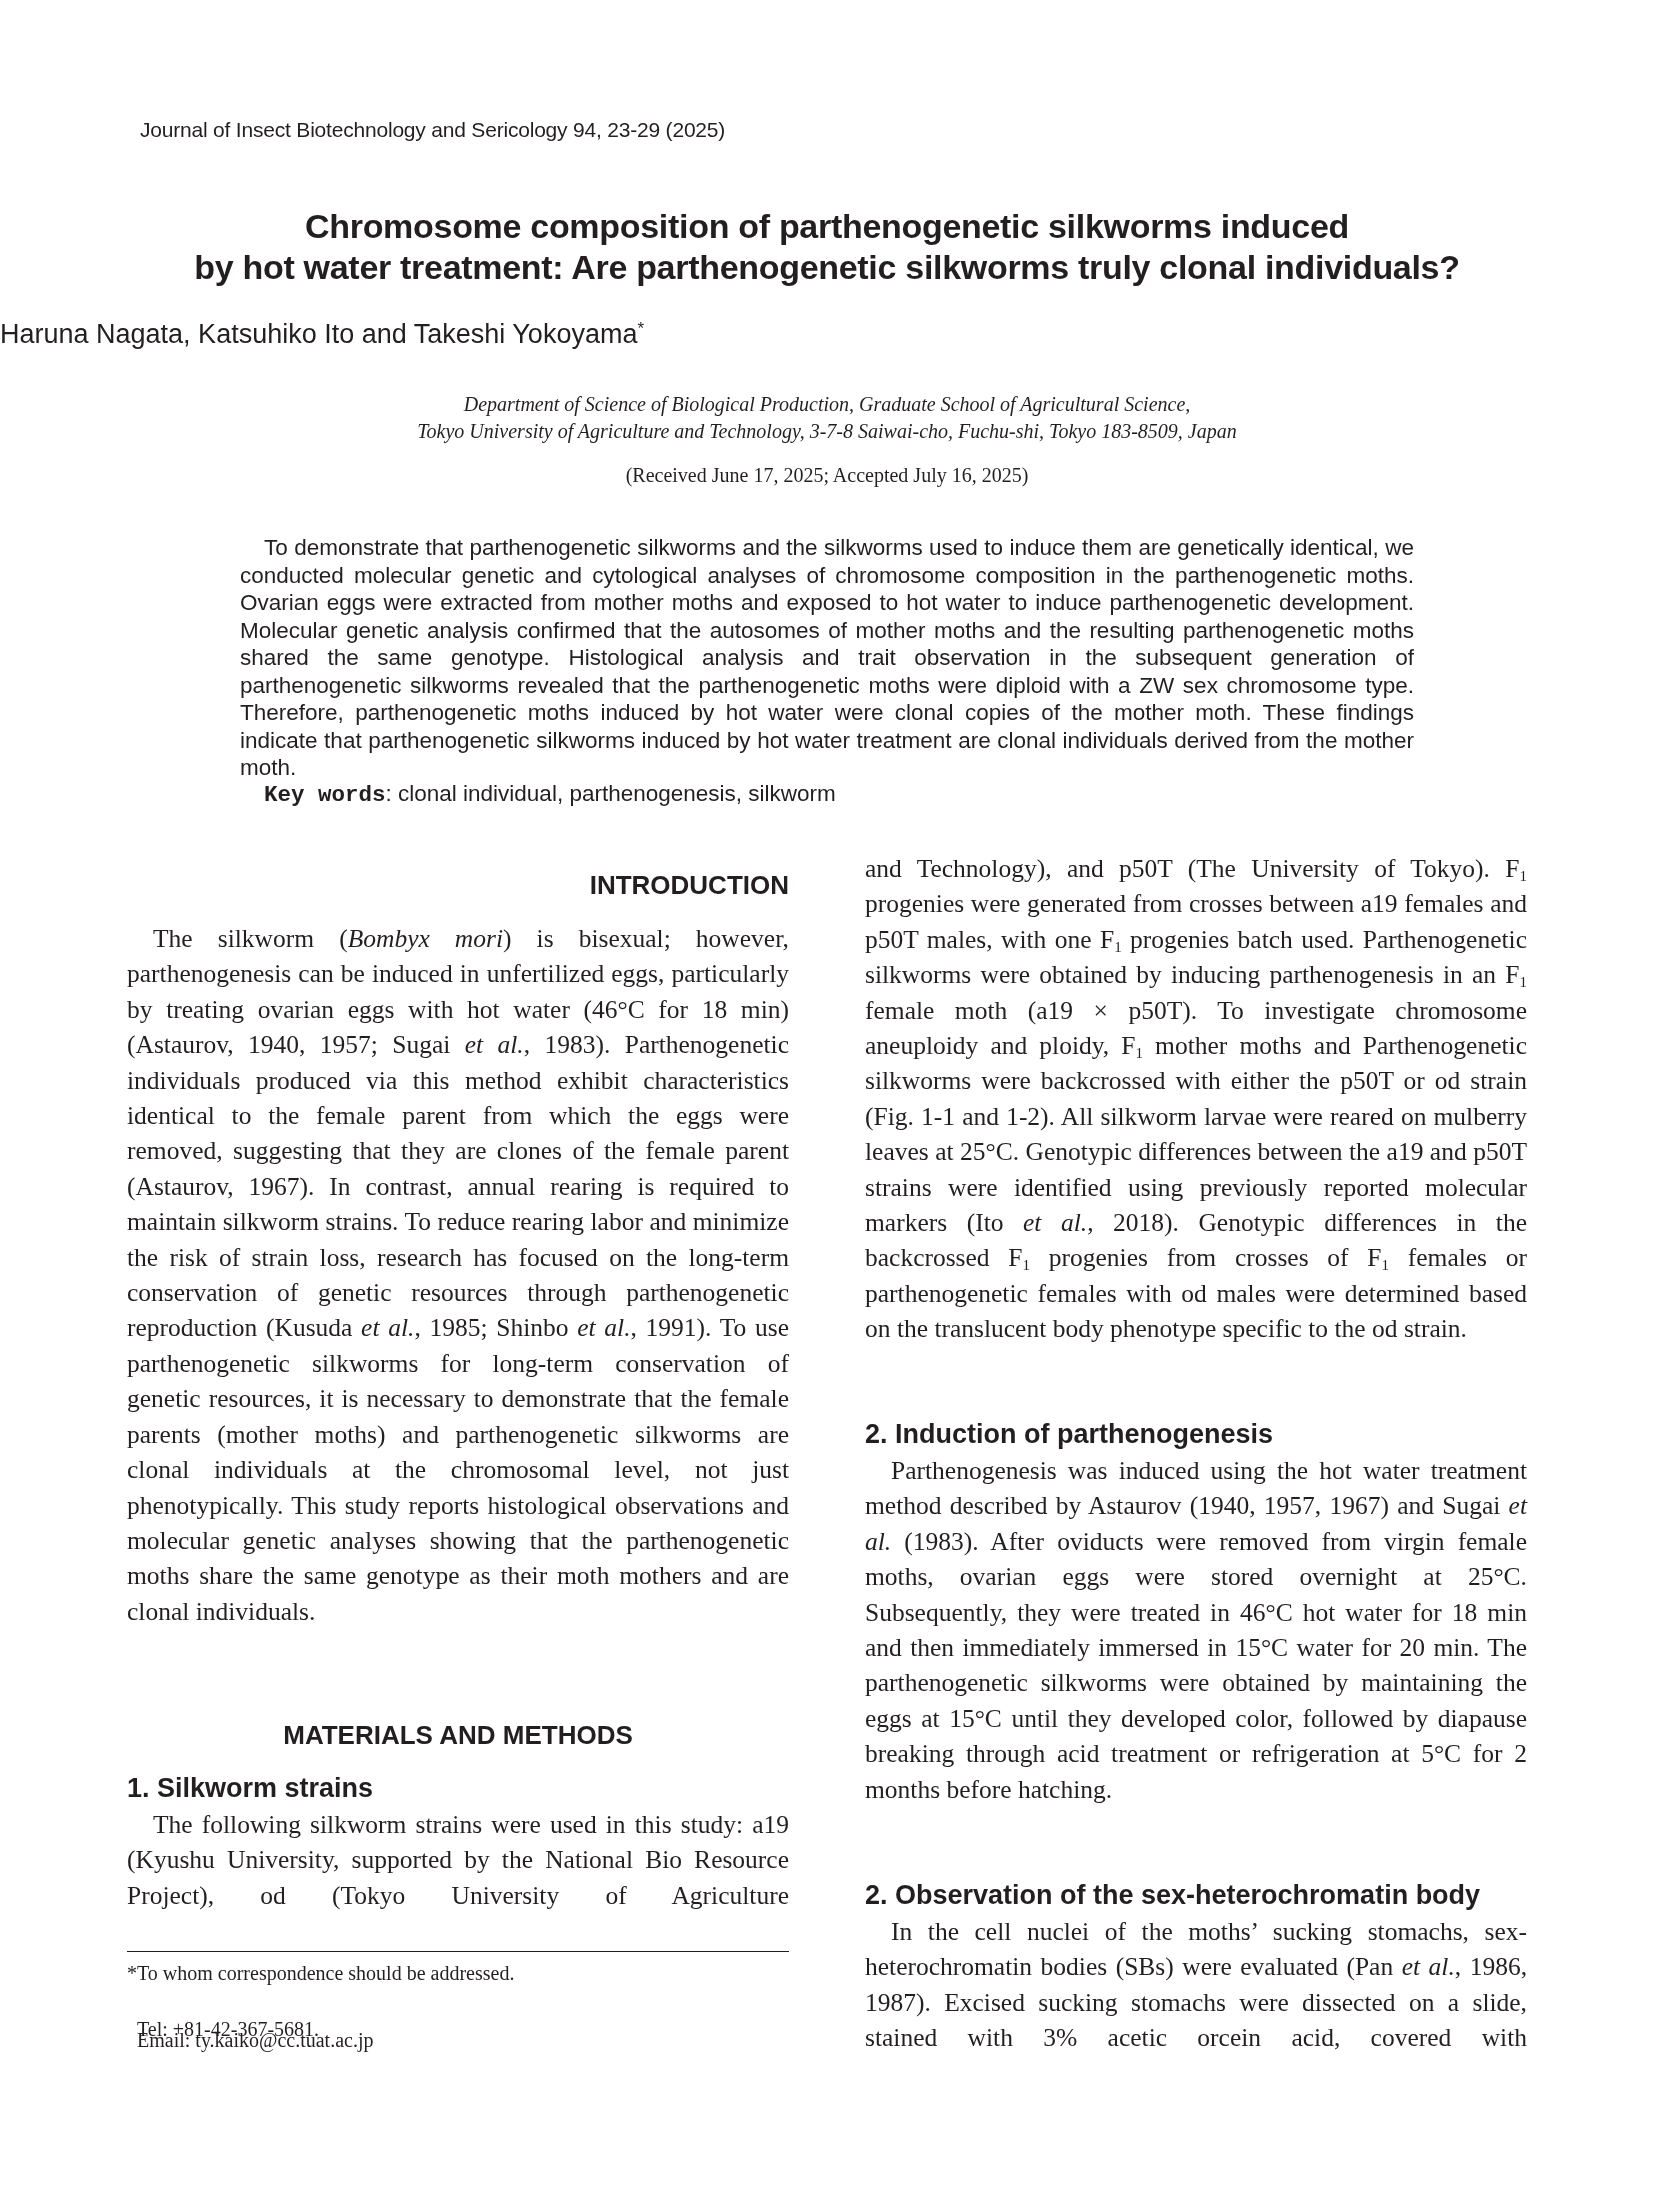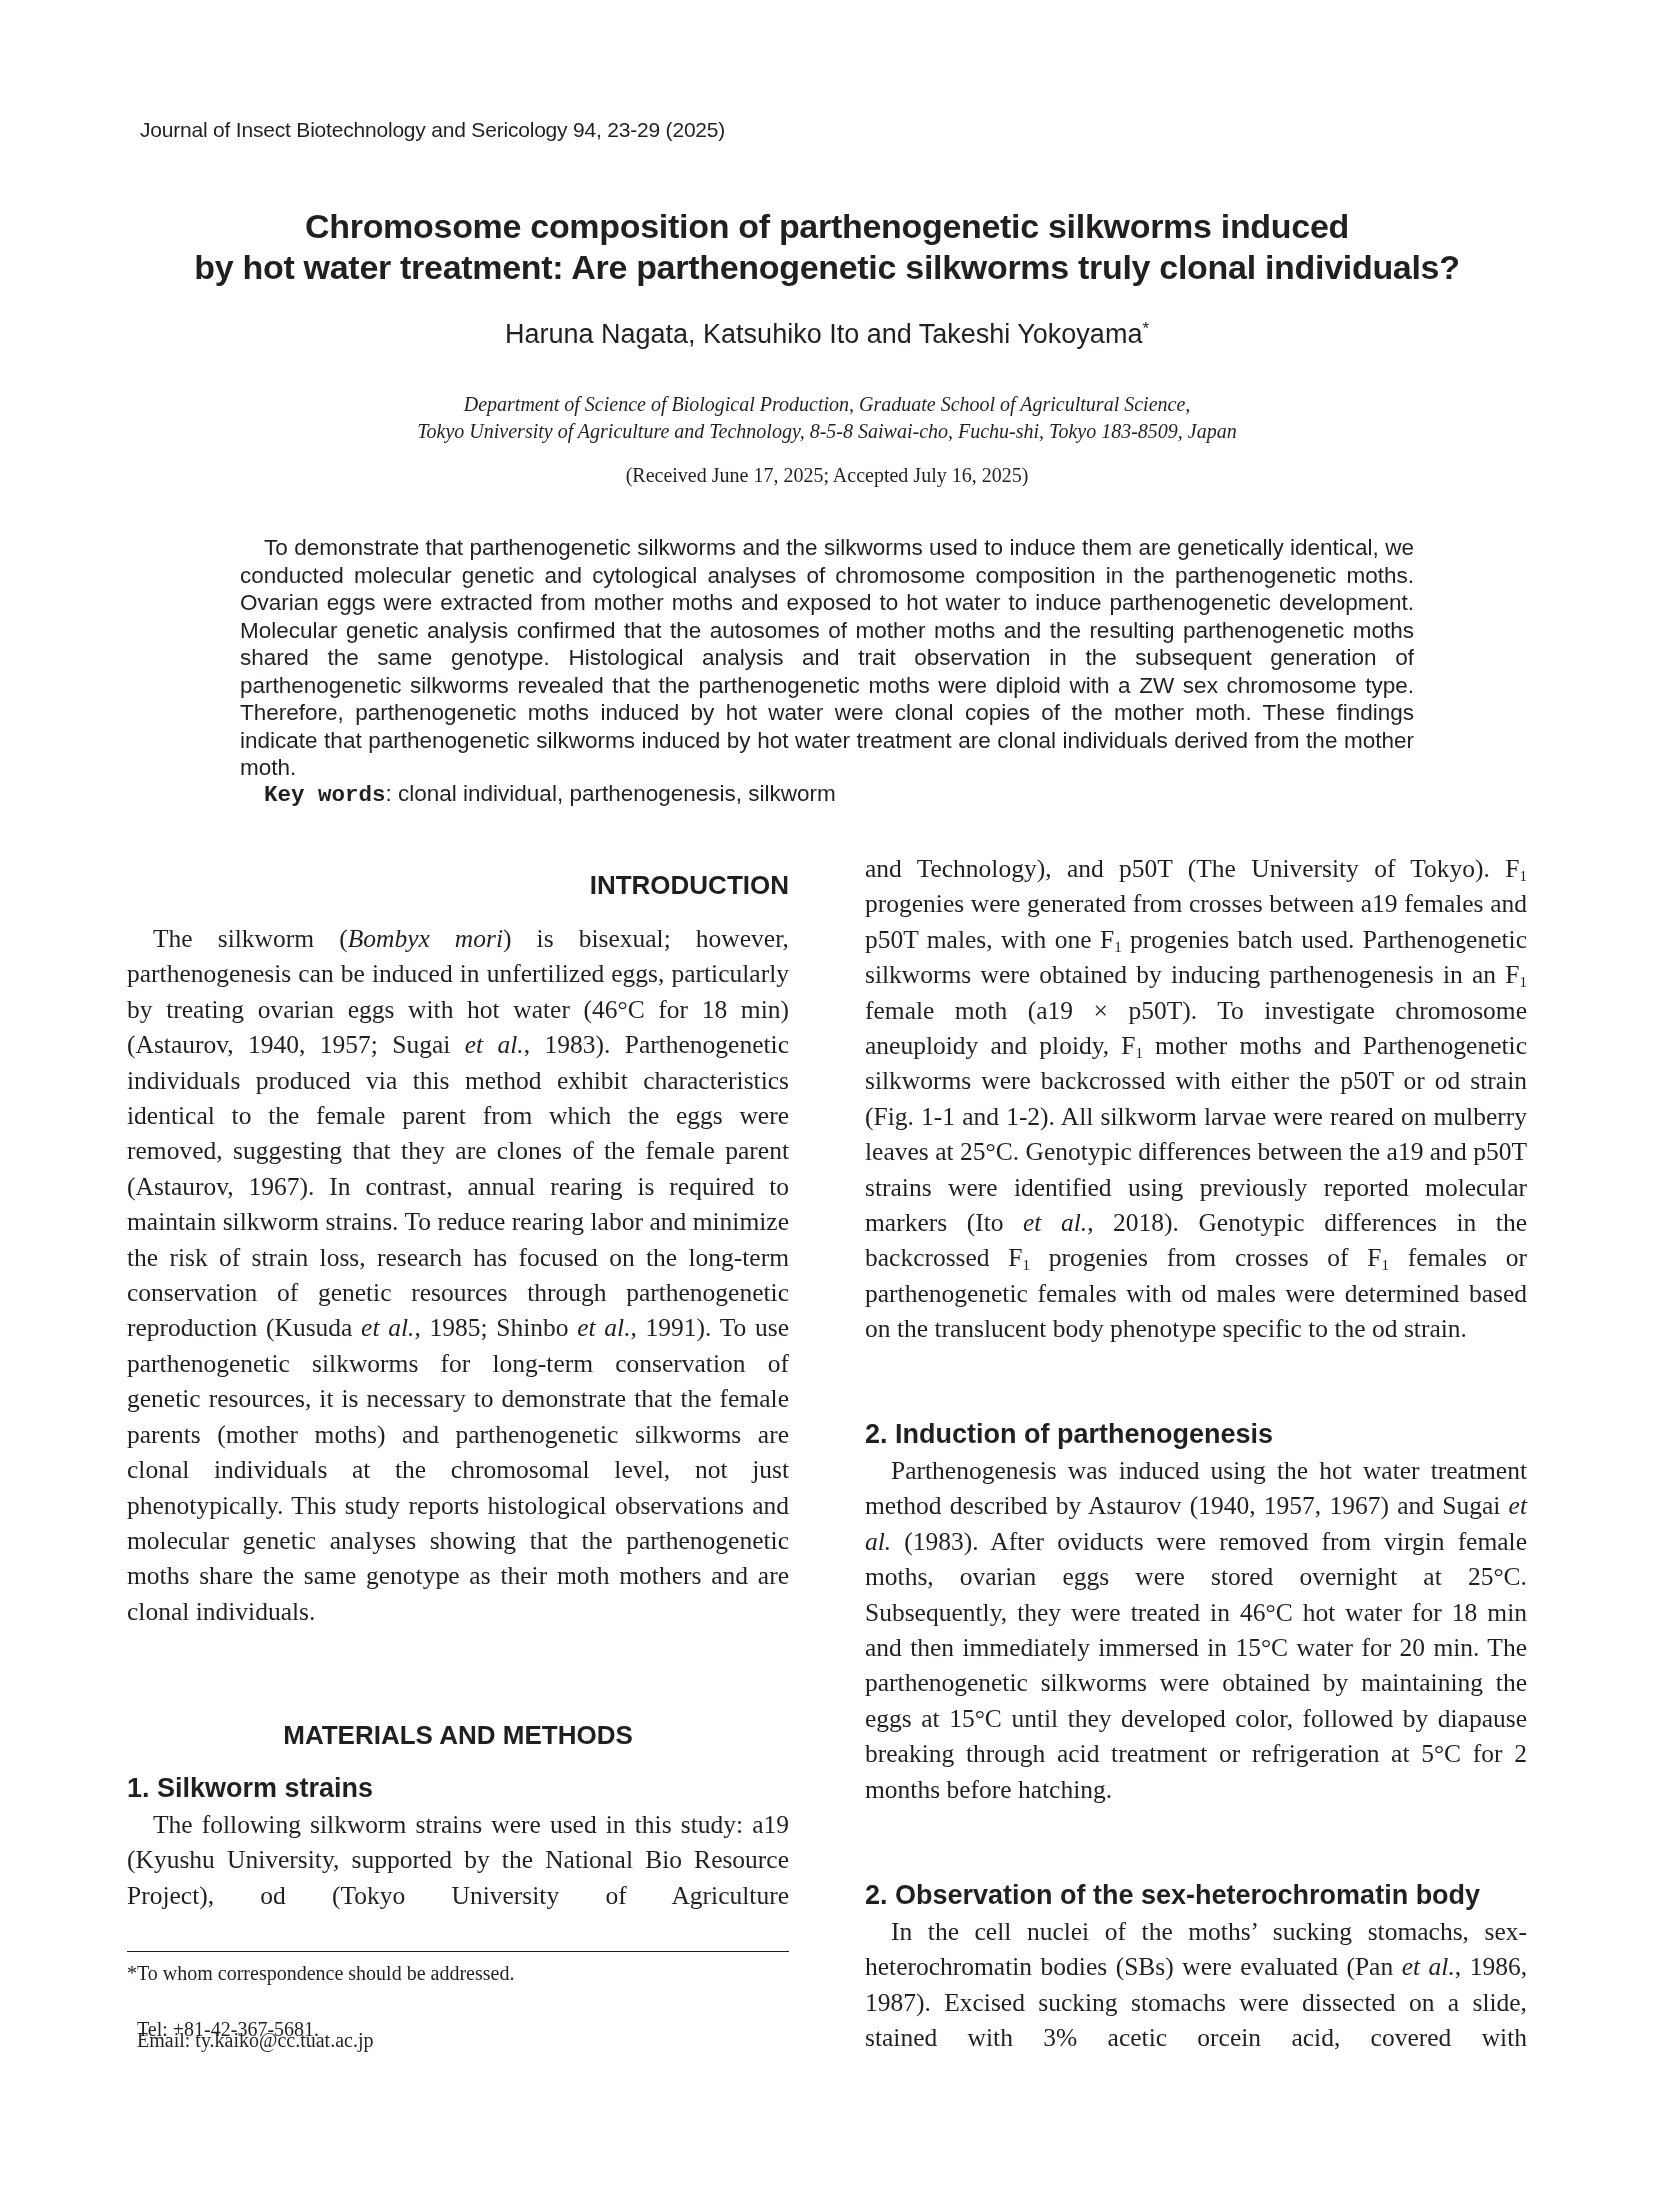--- a/index.html
+++ b/index.html
@@ -5,21 +5,21 @@
   html, body { margin: 0; padding: 0; background: #ffffff; }
   body { width: 1654px; height: 2205px; position: relative; overflow: hidden; color: #231f20; }
   .abs { position: absolute; white-space: nowrap; }
   .sans { font-family: "Liberation Sans", "DejaVu Sans", sans-serif; }
   .serif { font-family: "Liberation Serif", "DejaVu Serif", serif; }
 
   #journal { left: 140px; top: 118px; font-size: 21px; letter-spacing: -0.2px; }
   .title-line { left: 0; width: 1654px; text-align: center; font-size: 34px; font-weight: bold; letter-spacing: -0.3px; }
   #title1 { top: 207px; }
   #title2 { top: 248px; }
-  #authors { left: 0; width: 1654px; text-align: center; top: 319px; font-size: 27px; }
+  #authors { left: 0; width: 1654px; top: 319px; font-size: 27px; }
   #authors sup { font-size: 17px; vertical-align: 9px; }
   .affil { left: 0; width: 1654px; text-align: center; font-size: 20px; font-style: italic; }
   #affil1 { top: 393px; }
   #affil2 { top: 420px; }
   #received { left: 0; width: 1654px; text-align: center; top: 464px; font-size: 20px; }
 
   #abstract { position: absolute; left: 240px; top: 534px; width: 1174px; font-size: 22.5px; line-height: 27.5px; text-align: justify; text-indent: 24px; }
   #keywords { position: absolute; left: 264px; top: 781px; font-size: 22.5px; white-space: nowrap; }
   #keywords b { font-weight: bold; font-family: Liberation Mono, monospace; }
 
@@ -53,21 +53,21 @@
 <body>
 
 <div class="abs sans" id="journal">Journal of Insect Biotechnology and Sericology 94, 23-29 (2025)</div>
 
 <div class="abs sans title-line" id="title1">Chromosome composition of parthenogenetic silkworms induced</div>
 <div class="abs sans title-line" id="title2">by hot water treatment: Are parthenogenetic silkworms truly clonal individuals?</div>
 
 <div class="abs sans" id="authors"><span>Haruna Nagata, Katsuhiko Ito and Takeshi Yokoyama</span><sup>*</sup></div>
 
 <div class="abs serif affil" id="affil1">Department of Science of Biological Production, Graduate School of Agricultural Science,</div>
-<div class="abs serif affil" id="affil2">Tokyo University of Agriculture and Technology, 8-5-8 Saiwai-cho, Fuchu-shi, Tokyo 183-8509, Japan</div>
+<div class="abs serif affil" id="affil2">Tokyo University of Agriculture and Technology, 3-7-8 Saiwai-cho, Fuchu-shi, Tokyo 183-8509, Japan</div>
 <div class="abs serif" id="received">(Received June 17, 2025; Accepted July 16, 2025)</div>
 
 <div id="abstract" class="sans">To demonstrate that parthenogenetic silkworms and the silkworms used to induce them are genetically identical, we conducted molecular genetic and cytological analyses of chromosome composition in the parthenogenetic moths. Ovarian eggs were extracted from mother moths and exposed to hot water to induce parthenogenetic development. Molecular genetic analysis confirmed that the autosomes of mother moths and the resulting parthenogenetic moths shared the same genotype. Histological analysis and trait observation in the subsequent generation of parthenogenetic silkworms revealed that the parthenogenetic moths were diploid with a ZW sex chromosome type. Therefore, parthenogenetic moths induced by hot water were clonal copies of the mother moth. These findings indicate that parthenogenetic silkworms induced by hot water treatment are clonal individuals derived from the mother moth.</div>
 <div id="keywords" class="sans"><b>Key words</b><span>: clonal individual, parthenogenesis, silkworm</span></div>
 
 <div class="section-head sans" id="intro-head">INTRODUCTION</div>
 <div class="col serif" id="left-col-intro">
   <p><span>The silkworm (</span><i>Bombyx mori</i><span>) is bisexual; however, parthenogenesis can be induced in unfertilized eggs, particularly by treating ovarian eggs with hot water (46°C for 18 min) (Astaurov, 1940, 1957; Sugai </span><i>et al.</i><span>, 1983). Parthenogenetic individuals produced via this method exhibit characteristics identical to the female parent from which the eggs were removed, suggesting that they are clones of the female parent (Astaurov, 1967). In contrast, annual rearing is required to maintain silkworm strains. To reduce rearing labor and minimize the risk of strain loss, research has focused on the long-term conservation of genetic resources through parthenogenetic reproduction (Kusuda </span><i>et al.</i><span>, 1985; Shinbo </span><i>et al.</i><span>, 1991). To use parthenogenetic silkworms for long-term conservation of genetic resources, it is necessary to demonstrate that the female parents (mother moths) and parthenogenetic silkworms are clonal individuals at the chromosomal level, not just phenotypically. This study reports histological observations and molecular genetic analyses showing that the parthenogenetic moths share the same genotype as their moth mothers and are clonal individuals.</span></p>
 </div>
 

